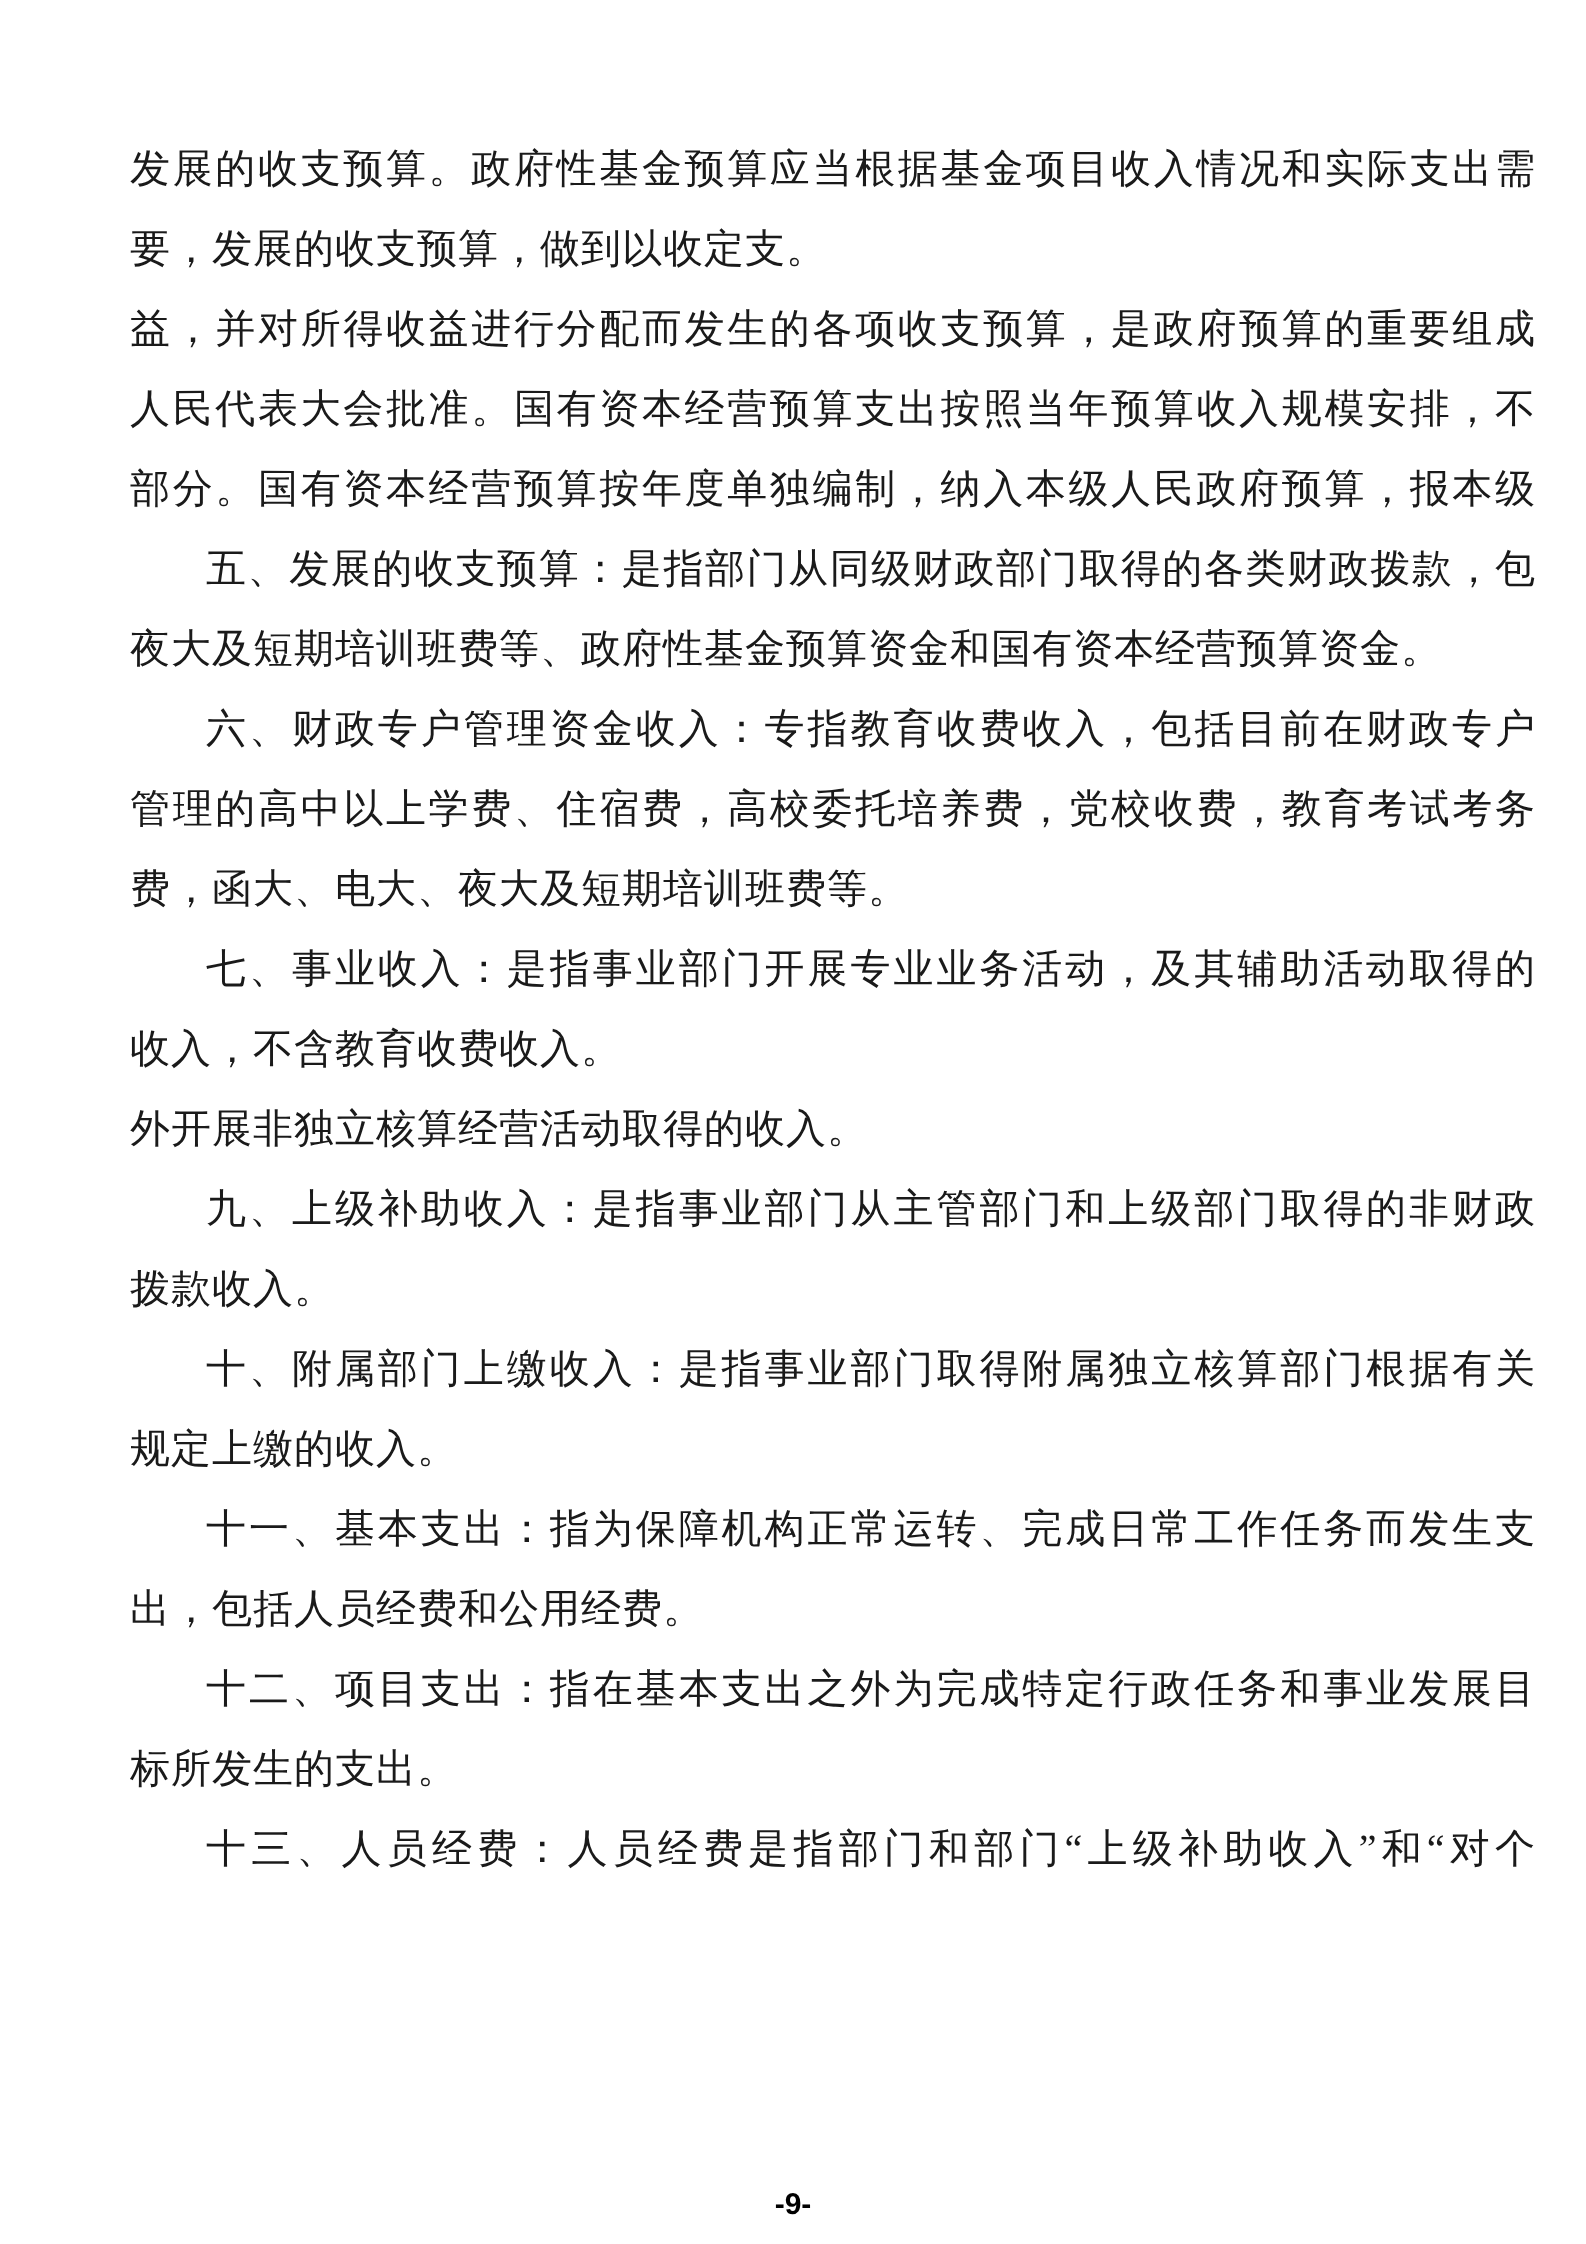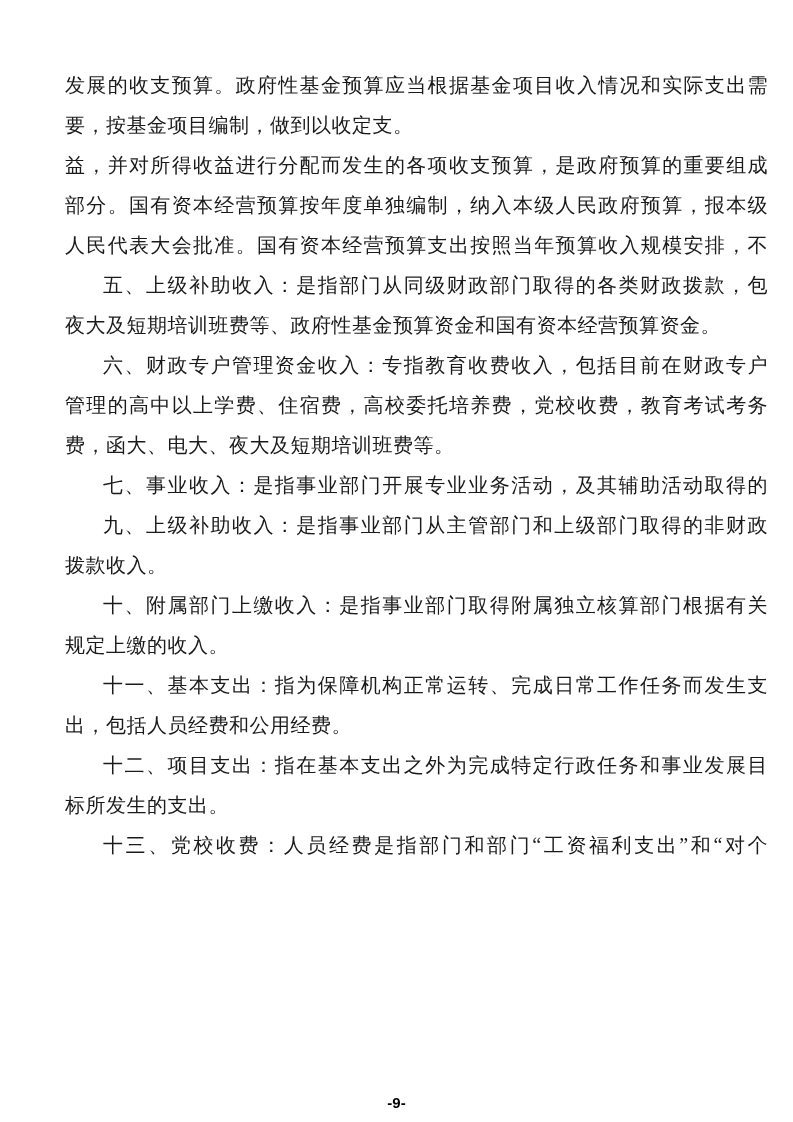--- a/index.html
+++ b/index.html
@@ -51,35 +51,37 @@
     font-size: 15px;
     color: #000000;
   }
 </style>
 </head>
 <body>
 
 <div class="page">
   <div class="text-block">
     <div class="line fill">发展的收支预算。政府性基金预算应当根据基金项目收入情况和实际支出需</div>
-    <div class="line end">要，按基金项目编制，做到以收定支。</div>
+    <div class="line end">要，发展的收支预算，做到以收定支。</div>
     <div class="line fill">益，并对所得收益进行分配而发生的各项收支预算，是政府预算的重要组成</div>
+    <div class="line fill">人民代表大会批准。国有资本经营预算支出按照当年预算收入规模安排，不</div>
     <div class="line fill">部分。国有资本经营预算按年度单独编制，纳入本级人民政府预算，报本级</div>
-    <div class="line fill">人民代表大会批准。国有资本经营预算支出按照当年预算收入规模安排，不</div>
-    <div class="line first fill">五、上级补助收入：是指部门从同级财政部门取得的各类财政拨款，包</div>
+    <div class="line first fill">五、发展的收支预算：是指部门从同级财政部门取得的各类财政拨款，包</div>
     <div class="line end">夜大及短期培训班费等、政府性基金预算资金和国有资本经营预算资金。</div>
     <div class="line first fill">六、财政专户管理资金收入：专指教育收费收入，包括目前在财政专户</div>
     <div class="line fill">管理的高中以上学费、住宿费，高校委托培养费，党校收费，教育考试考务</div>
     <div class="line end">费，函大、电大、夜大及短期培训班费等。</div>
     <div class="line first fill">七、事业收入：是指事业部门开展专业业务活动，及其辅助活动取得的</div>
+    <div class="line end">收入，不含教育收费收入。</div>
+    <div class="line end">外开展非独立核算经营活动取得的收入。</div>
     <div class="line first fill">九、上级补助收入：是指事业部门从主管部门和上级部门取得的非财政</div>
     <div class="line end">拨款收入。</div>
     <div class="line first fill">十、附属部门上缴收入：是指事业部门取得附属独立核算部门根据有关</div>
     <div class="line end">规定上缴的收入。</div>
     <div class="line first fill">十一、基本支出：指为保障机构正常运转、完成日常工作任务而发生支</div>
     <div class="line end">出，包括人员经费和公用经费。</div>
     <div class="line first fill">十二、项目支出：指在基本支出之外为完成特定行政任务和事业发展目</div>
     <div class="line end">标所发生的支出。</div>
-    <div class="line first fill">十三、党校收费：人员经费是指部门和部门“工资福利支出”和“对个</div>
+    <div class="line first fill">十三、人员经费：人员经费是指部门和部门“上级补助收入”和“对个</div>
   </div>
 
   <div class="footer">-9-</div>
 </div>
 
 </body></html>

